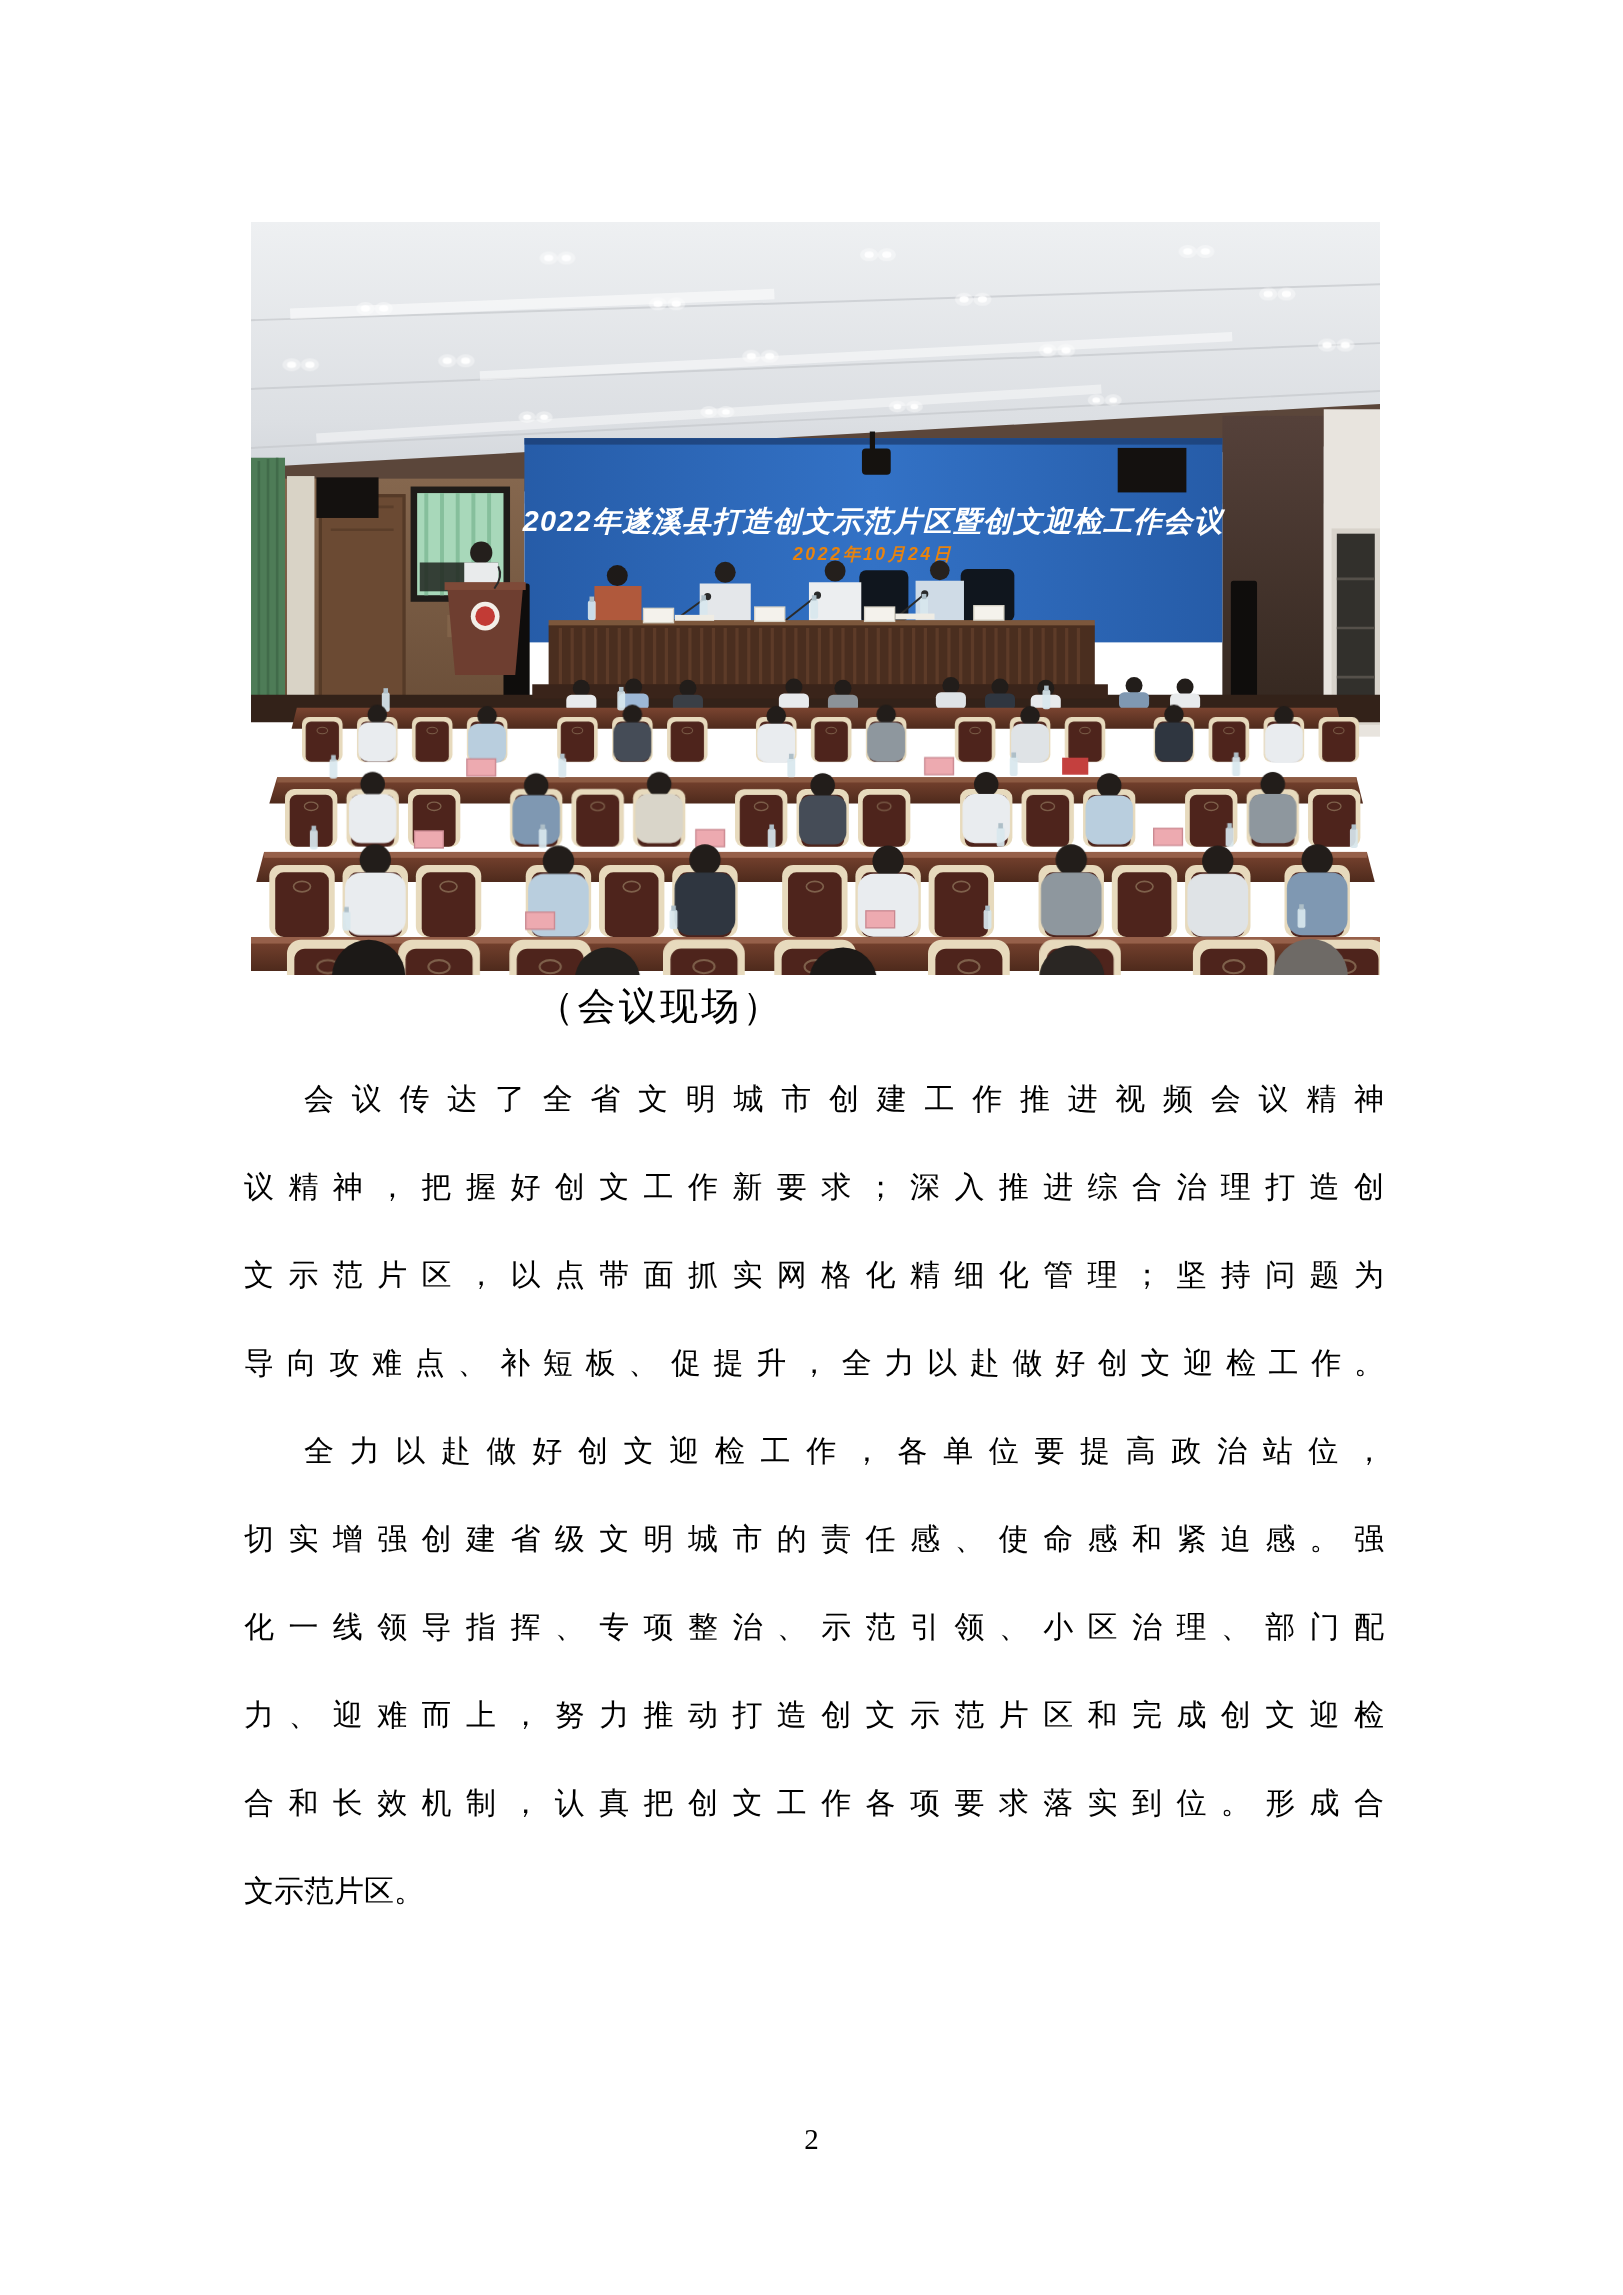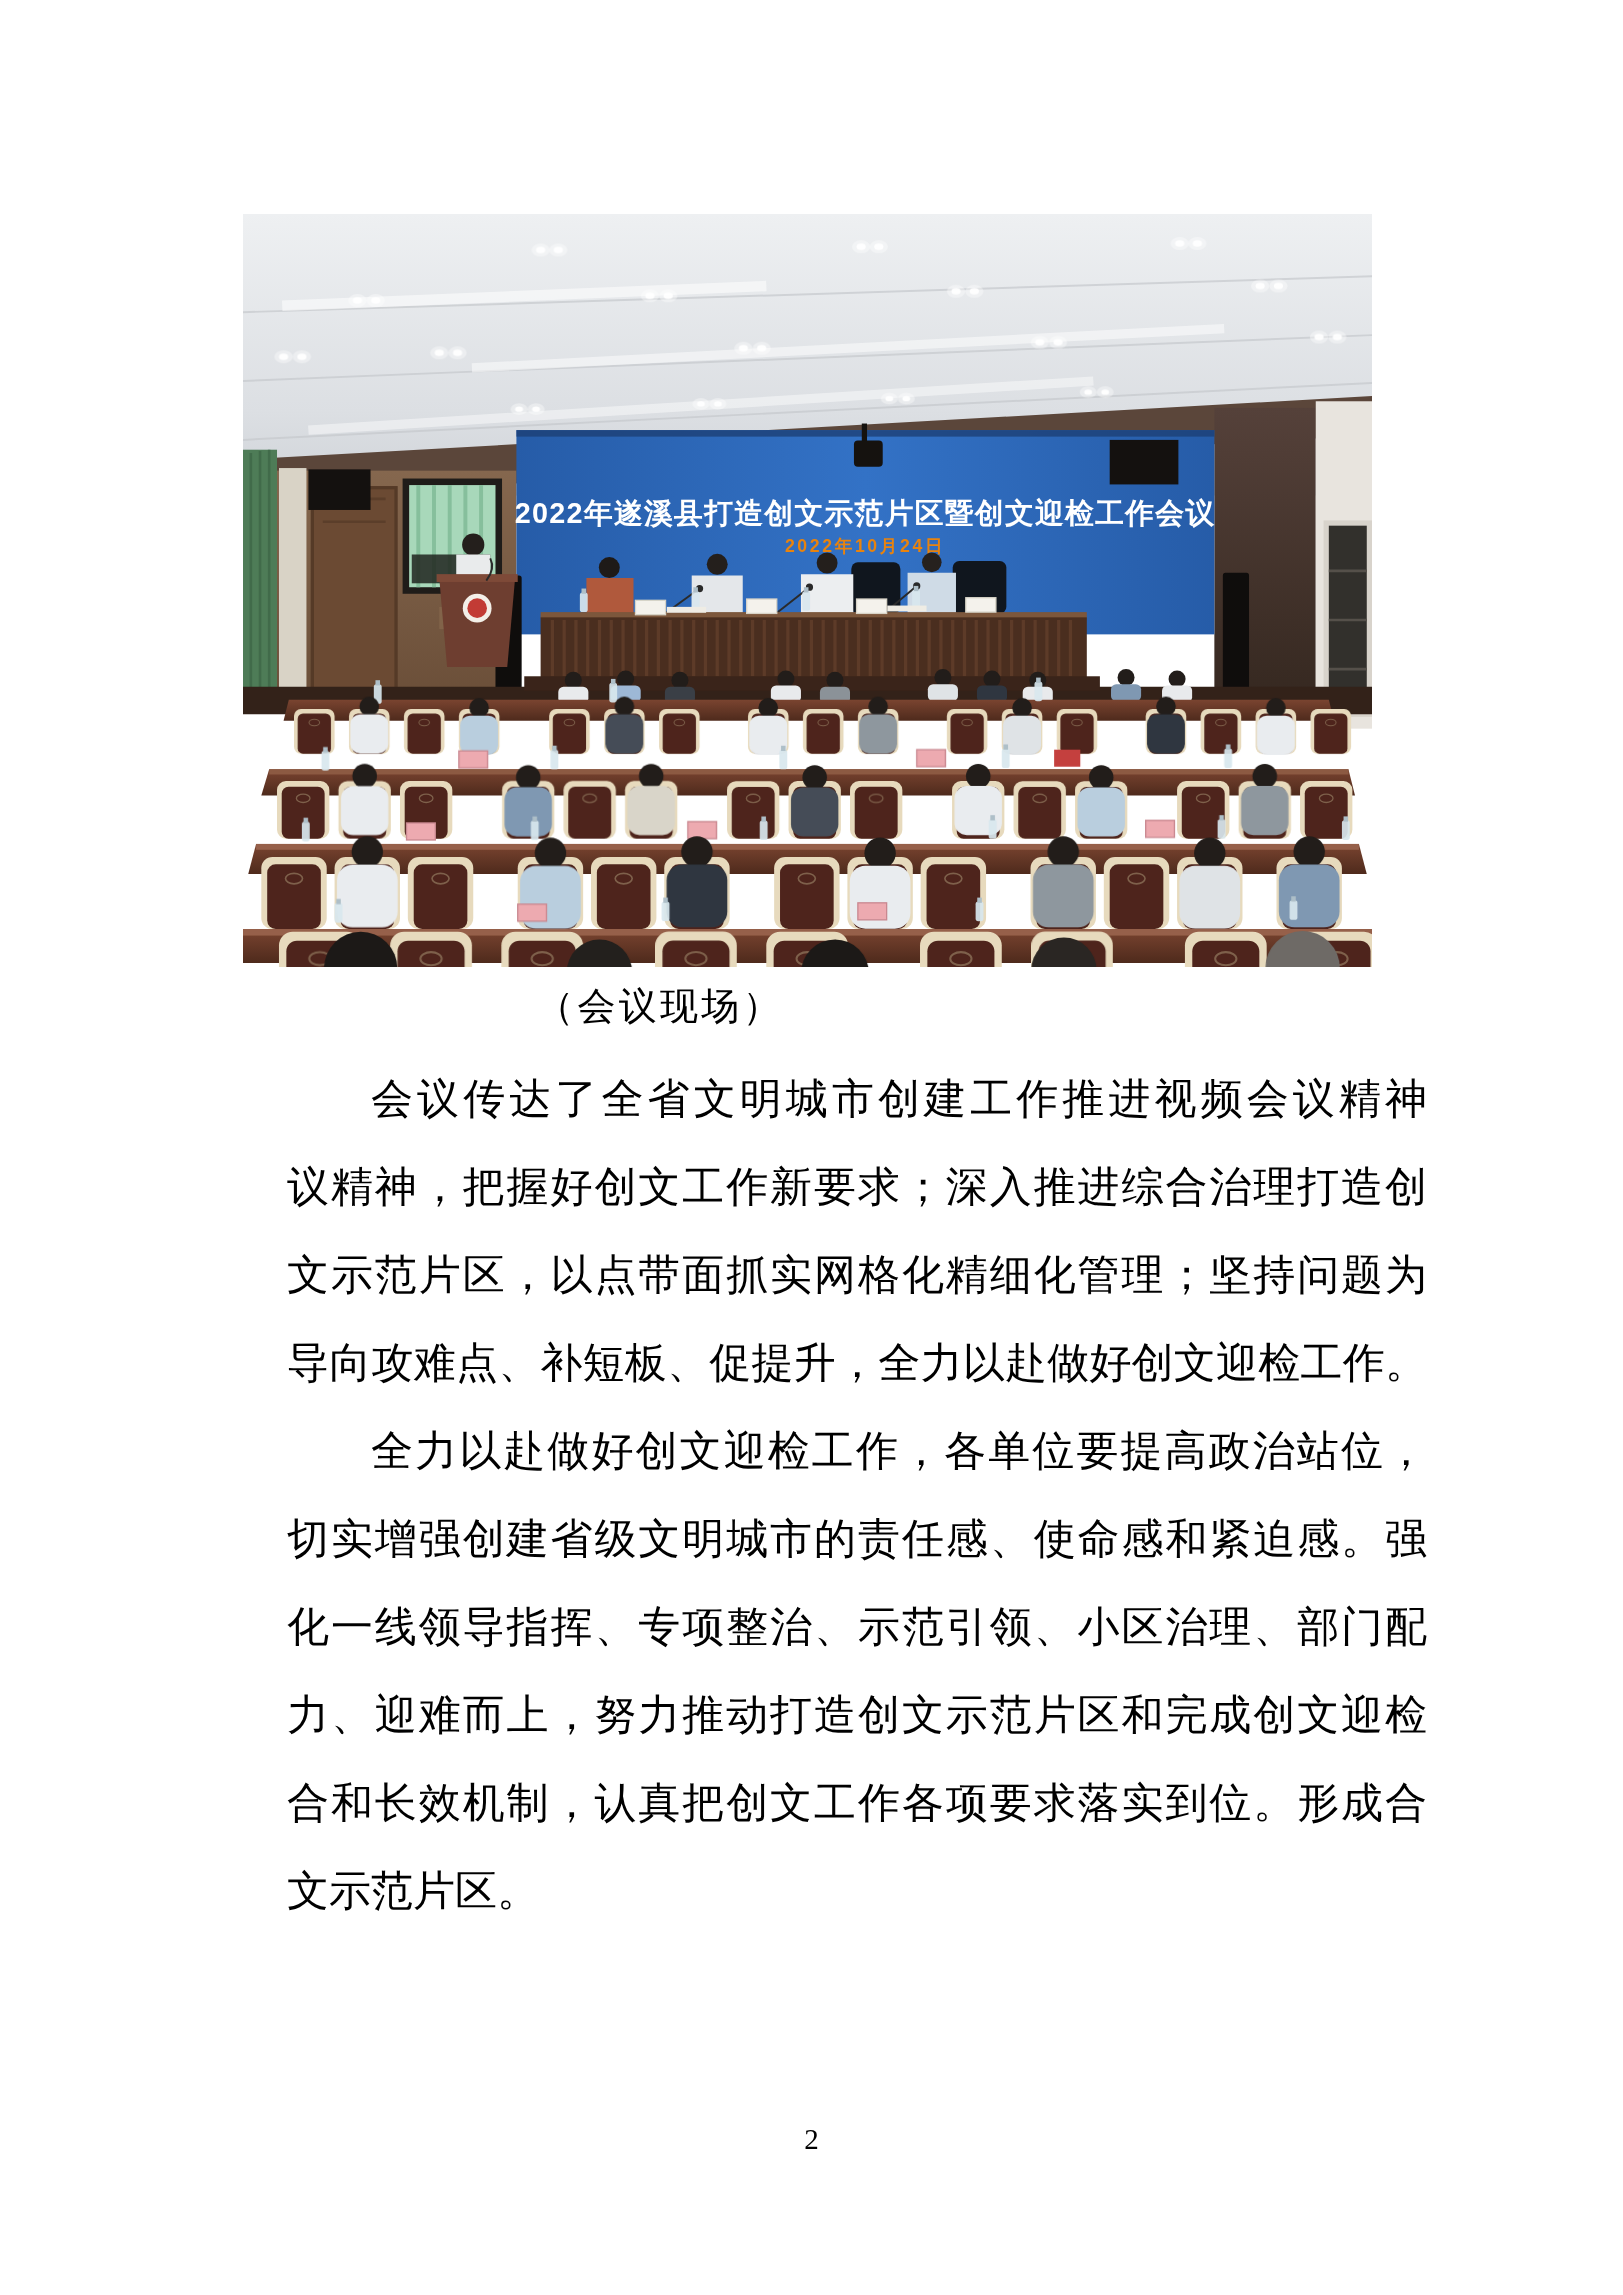--- a/index.html
+++ b/index.html
@@ -1,22 +1,22 @@
 <!DOCTYPE html>
 <html style="font-size:10.5px"><head>
 <meta charset="utf-8">
 <style>
   html,body{margin:0;padding:0;background:#ffffff;}
   .page{position:relative;width:1623px;height:2295px;background:#ffffff;overflow:hidden;
         font-family:"Liberation Serif","DejaVu Serif",serif;color:#000;}
-  .photo{position:absolute;left:243px;top:214px;width:1129px;height:753px;margin:0;padding:0;}
+  .photo{position:absolute;left:243px;top:214px;width:1129px;height:753px;margin:8px;padding:0;font-style:italic;}
   .photo svg{display:block;width:100%;height:100%;}
   .caption{position:absolute;left:0;top:980px;width:1320px;text-align:center;
            font-size:38px;letter-spacing:3.3px;line-height:52px;}
-  .bodytext{position:absolute;left:244px;top:1055px;width:1140px;font-size:42px;margin-left:43px;}
+  .bodytext{position:absolute;left:244px;top:1055px;width:1140px;font-size:30px;}
   .line{height:88px;line-height:88px;text-align:justify;text-align-last:justify;
         white-space:nowrap;}
   .line.indent{text-indent:2em;}
   .line.para-end{text-align-last:left;}
   .pagenum{position:absolute;left:0;top:2120px;width:1623px;text-align:center;
            font-size:29px;line-height:39px;font-family:"Liberation Serif","DejaVu Serif",serif;}
 </style>
 </head>
 <body>
 

